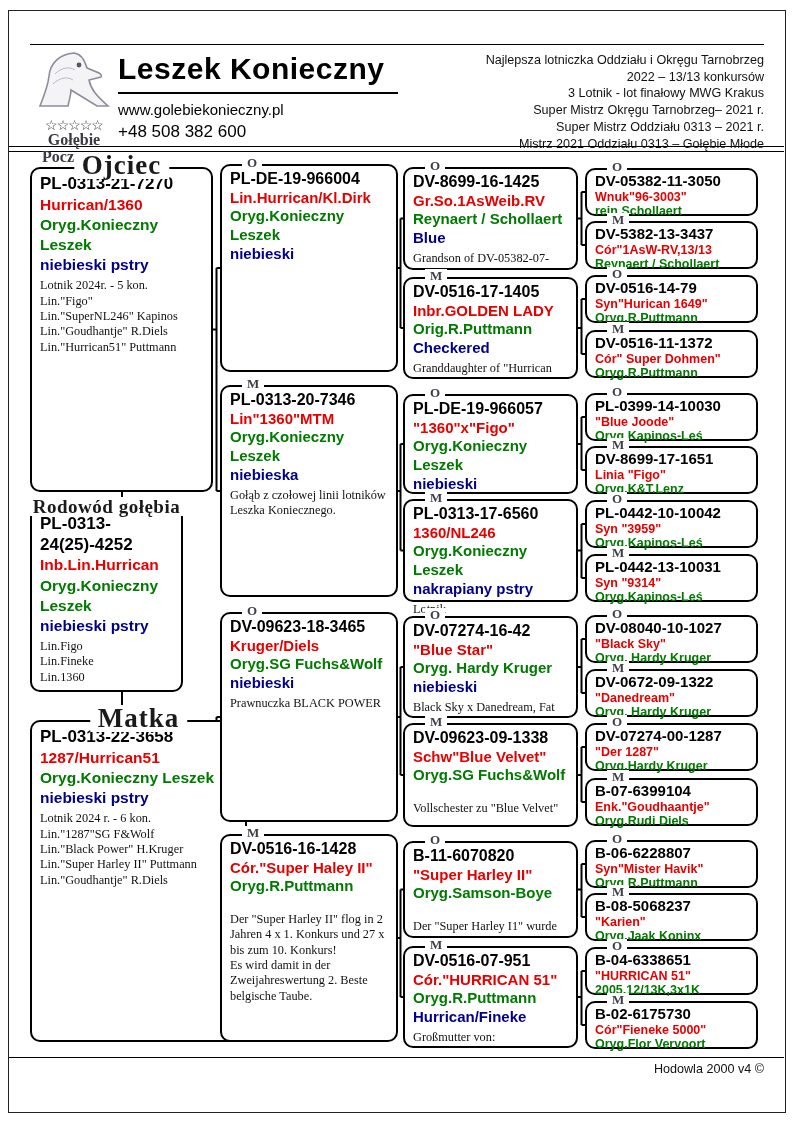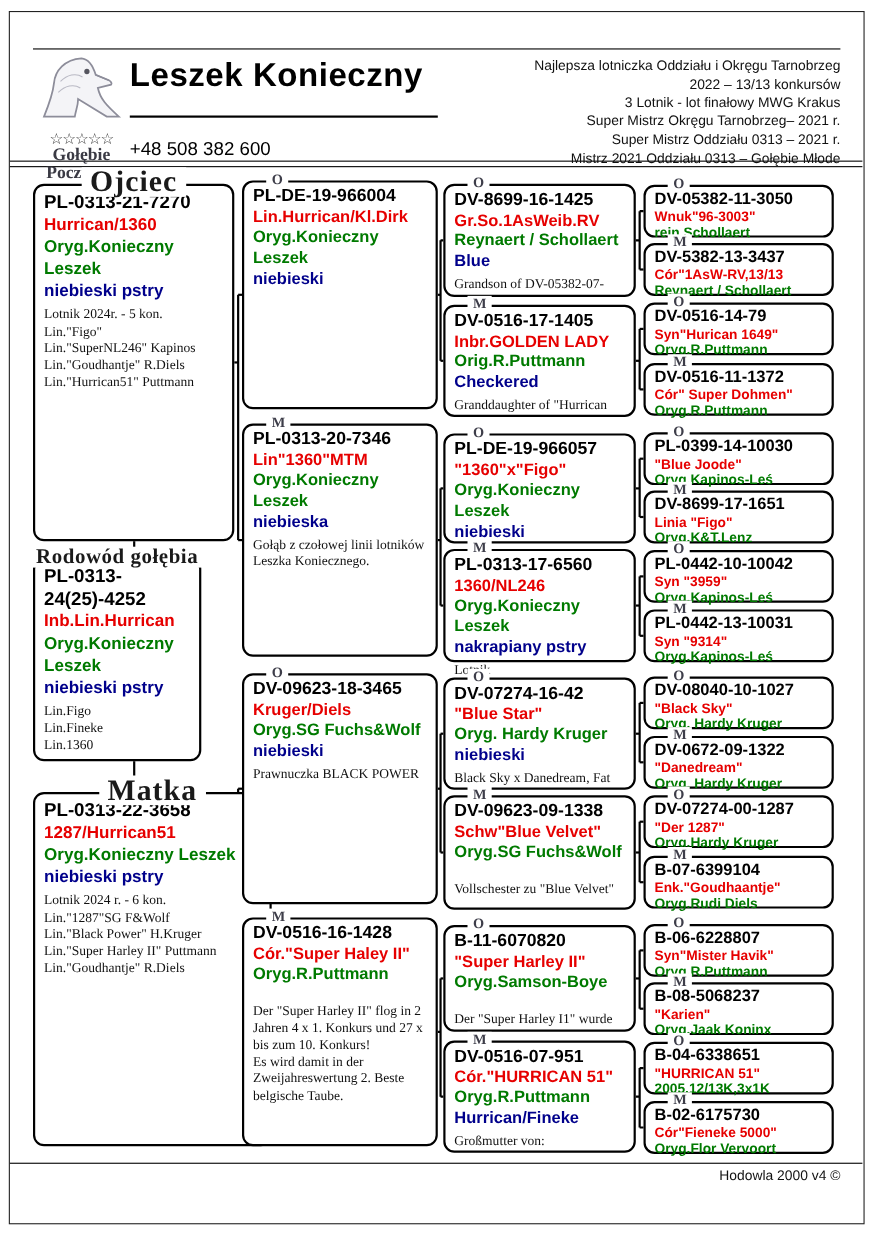--- a/index.html
+++ b/index.html
@@ -4,23 +4,23 @@
 <style>
   html,body{margin:0;padding:0;background:#fff;}
   body{width:794px;height:1123px;position:relative;font-family:"Liberation Sans",sans-serif;color:#000;overflow:hidden;}
   .frame{position:absolute;left:8px;top:10px;width:776px;height:1101px;border:1px solid #222;}
   .hline{position:absolute;background:#000;height:1px;}
   
   .logo{position:absolute;left:30px;top:50px;width:88px;text-align:center;}
   .logo .stars{font-size:14px;letter-spacing:-1px;color:#333;line-height:1;margin-top:-2px;}
   .logo .lg1,.logo .lg2{font-family:"Liberation Serif",serif;font-weight:bold;font-size:16px;color:#3a3a44;line-height:1.05;}
   .titleblock{position:absolute;left:118px;top:52px;}
-  h1{margin:0;font-size:30px;font-weight:bold;border-bottom:2px solid #000;padding:0 14px 19px 0;display:inline-block;letter-spacing:.5px;}
+  h1{margin:0;font-size:30px;font-weight:bold;border-bottom:2px solid #000;padding:0 14px 6px 0;display:inline-block;letter-spacing:.5px;}
   .website{font-size:15px;margin-top:7px;}
-  .phone{font-size:17px;margin-top:19px;}
+  .phone{font-size:17px;margin-top:4px;}
   .achieve{position:absolute;right:30px;top:52px;text-align:right;font-size:12.6px;line-height:1.33;color:#111;}
   
   .pedigree{position:absolute;left:0;top:2px;width:794px;height:1123px;}
   .pedigree svg{position:absolute;left:0;top:0;}
   .box{position:absolute;background:#fff;border:2px solid #000;border-radius:10px;padding:3px 7px 3px 8px;box-sizing:border-box;}
   .sexlabel{position:absolute;top:-10px;left:20px;background:#fff;padding:0 5px;font-family:"Liberation Serif",serif;font-weight:bold;font-size:13px;color:#3d3d49;line-height:1;}
   .biglabel{position:absolute;top:-17px;left:50%;transform:translateX(-50%);background:#fff;padding:0 8px;font-family:"Liberation Serif",serif;font-weight:bold;font-size:27px;color:#1a1a1a;line-height:1;white-space:nowrap;letter-spacing:1px;}
   .medlabel{position:absolute;top:-12px;left:50%;transform:translateX(-50%);background:#fff;padding:0 6px;font-family:"Liberation Serif",serif;font-weight:bold;font-size:19px;color:#1a1a1a;line-height:1;white-space:nowrap;letter-spacing:.5px;}
   .id{font-weight:bold;font-size:16px;line-height:1.22;color:#000;}
   .c1 .id{font-size:17px;margin-top:2px;}
@@ -50,20 +50,21 @@
     <circle cx="44" cy="15" r="2.4" fill="#55555f"></circle>
     <path d="M20 24 C26 18 34 16 40 20 M18 34 C24 28 32 26 38 30" stroke="#b9b9c4" stroke-width="1" fill="none"></path>
   </svg>
   <div class="stars">☆☆☆☆☆</div>
   <div class="lg1">Gołębie</div>
   <div class="lg2">Pocztowe</div>
 </div>
 
 <div class="titleblock">
   <h1>Leszek Konieczny</h1>
+  <div class="website">www.golebiekonieczny.pl</div>
   <div class="phone">+48 508 382 600</div>
 </div>
 
 <div class="achieve">
   <div>Najlepsza lotniczka Oddziału i Okręgu Tarnobrzeg</div>
   <div>2022 – 13/13 konkursów</div>
   <div>3 Lotnik - lot finałowy MWG Krakus</div>
   <div>Super Mistrz Okręgu Tarnobrzeg– 2021 r.</div>
   <div>Super Mistrz Oddziału 0313 – 2021 r.</div>
   <div>Mistrz 2021 Oddziału 0313 – Gołębie Młode</div>

